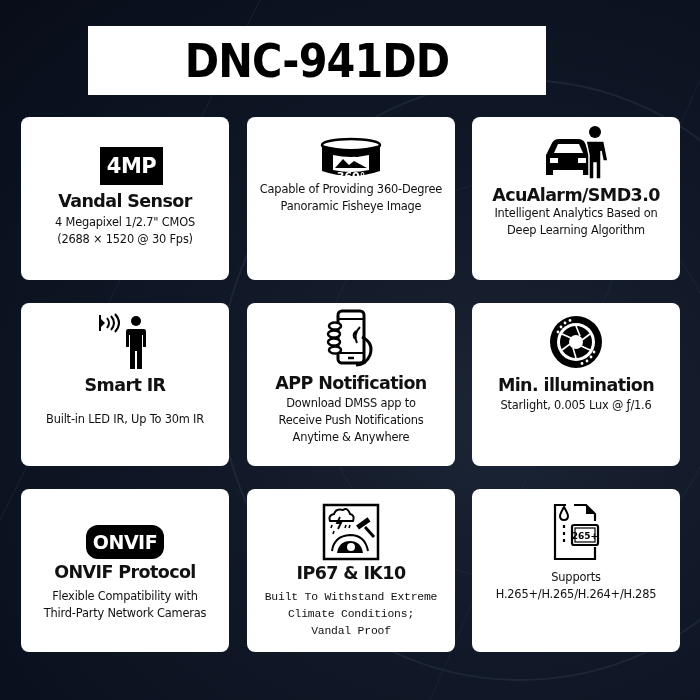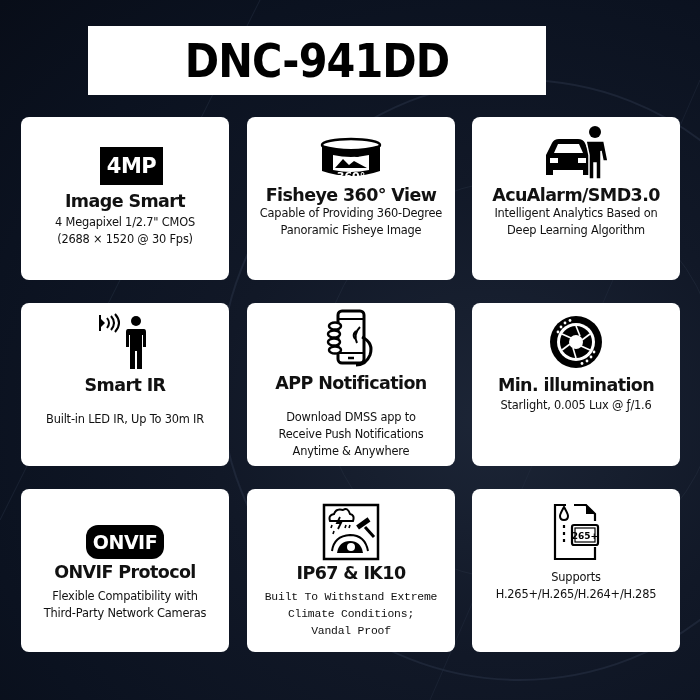--- a/index.html
+++ b/index.html
@@ -47,37 +47,36 @@
 </svg>
 
 <div class="title-box">
   <span class="title-text">DNC-941DD</span>
 </div>
 
 <div class="card" style="left:21px; top:117px;">
   <div class="icon-wrap" style="margin-top:22px; height:46px;margin-left:13px;">
     <span class="badge">4MP</span>
   </div>
-  <div class="card-title" style="margin-top:6px;">Image Smart</div>
+  <div class="card-title" style="margin-top:6px;">Vandal Sensor</div>
   <div class="card-desc">4 Megapixel 1/2.7" CMOS
 (2688 × 1520 @ 30 Fps)</div>
 </div>
 
 <div class="card" style="left:247px; top:117px;">
   <div class="icon-wrap" style="margin-top:20px; height:44px;">
     <svg width="64" height="44" viewBox="0 0 64 44">
       <ellipse cx="32" cy="8" rx="29" ry="6" fill="#fff" stroke="#000" stroke-width="2.5"></ellipse>
       <path d="M3 8 V34 Q32 44 61 34 V8 Q32 16 3 8 Z" fill="#000"></path>
       <path d="M14 33 V18 Q32 22 50 18 V33 Q32 37 14 33Z" fill="#fff"></path>
       <path d="M16 31 L24 22 L30 28 L35 24 L48 31 Z" fill="#000"></path>
       <circle cx="38" cy="17" r="3" fill="#000"></circle>
       <text x="32" y="43" font-size="11" font-weight="bold" text-anchor="middle" fill="#fff" font-family="DejaVu Sans, sans-serif">360°</text>
     </svg>
   </div>
-  <div class="card-title" style="margin-top:4px;">Fisheye 360° View</div>
   <div class="card-desc" style="margin-top:0;">Capable of Providing 360-Degree
 Panoramic Fisheye Image</div>
 </div>
 
 <div class="card" style="left:472px; top:117px;">
   <div class="icon-wrap" style="margin-top:8px; height:56px;">
     <svg width="68" height="56" viewBox="0 0 68 56">
       <path d="M4 30 L10 18 Q12 14 17 14 L36 14 Q41 14 43 18 L48 30 L48 50 L41 50 L41 45 L11 45 L11 50 L4 50 Z" fill="#000"></path>
       <path d="M12 28 L16 19 L37 19 L41 28 Z" fill="#fff"></path>
       <rect x="8" y="33" width="8" height="5" fill="#fff"></rect>
@@ -117,21 +116,21 @@
       <path d="M30 22 Q26 26 29 30" fill="none" stroke="#000" stroke-width="2"></path>
       <path d="M34 18 Q27 25 31 34" fill="none" stroke="#000" stroke-width="2"></path>
       <ellipse cx="9" cy="17" rx="6" ry="3.5" fill="#fff" stroke="#000" stroke-width="2.5"></ellipse>
       <ellipse cx="8" cy="25" rx="6" ry="3.5" fill="#fff" stroke="#000" stroke-width="2.5"></ellipse>
       <ellipse cx="8" cy="33" rx="6" ry="3.5" fill="#fff" stroke="#000" stroke-width="2.5"></ellipse>
       <ellipse cx="9" cy="41" rx="6" ry="3.5" fill="#fff" stroke="#000" stroke-width="2.5"></ellipse>
       <path d="M36 28 Q48 34 44 46 Q40 56 30 56" fill="none" stroke="#000" stroke-width="3"></path>
     </svg>
   </div>
   <div class="card-title" style="margin-top:4px;">APP Notification</div>
-  <div class="card-desc" style="margin-top:16px;">Download DMSS app to
+  <div class="card-desc" style="margin-top:2px;">Download DMSS app to
 Receive Push Notifications
 Anytime &amp; Anywhere</div>
 </div>
 
 <div class="card" style="left:472px; top:303px;">
   <div class="icon-wrap" style="margin-top:12px; height:54px;">
     <svg width="54" height="54" viewBox="0 0 54 54">
       <circle cx="27" cy="27" r="26" fill="#000"></circle>
       <circle cx="27" cy="27" r="19" fill="#fff"></circle>
       <circle cx="27" cy="27" r="16" fill="#000"></circle>

